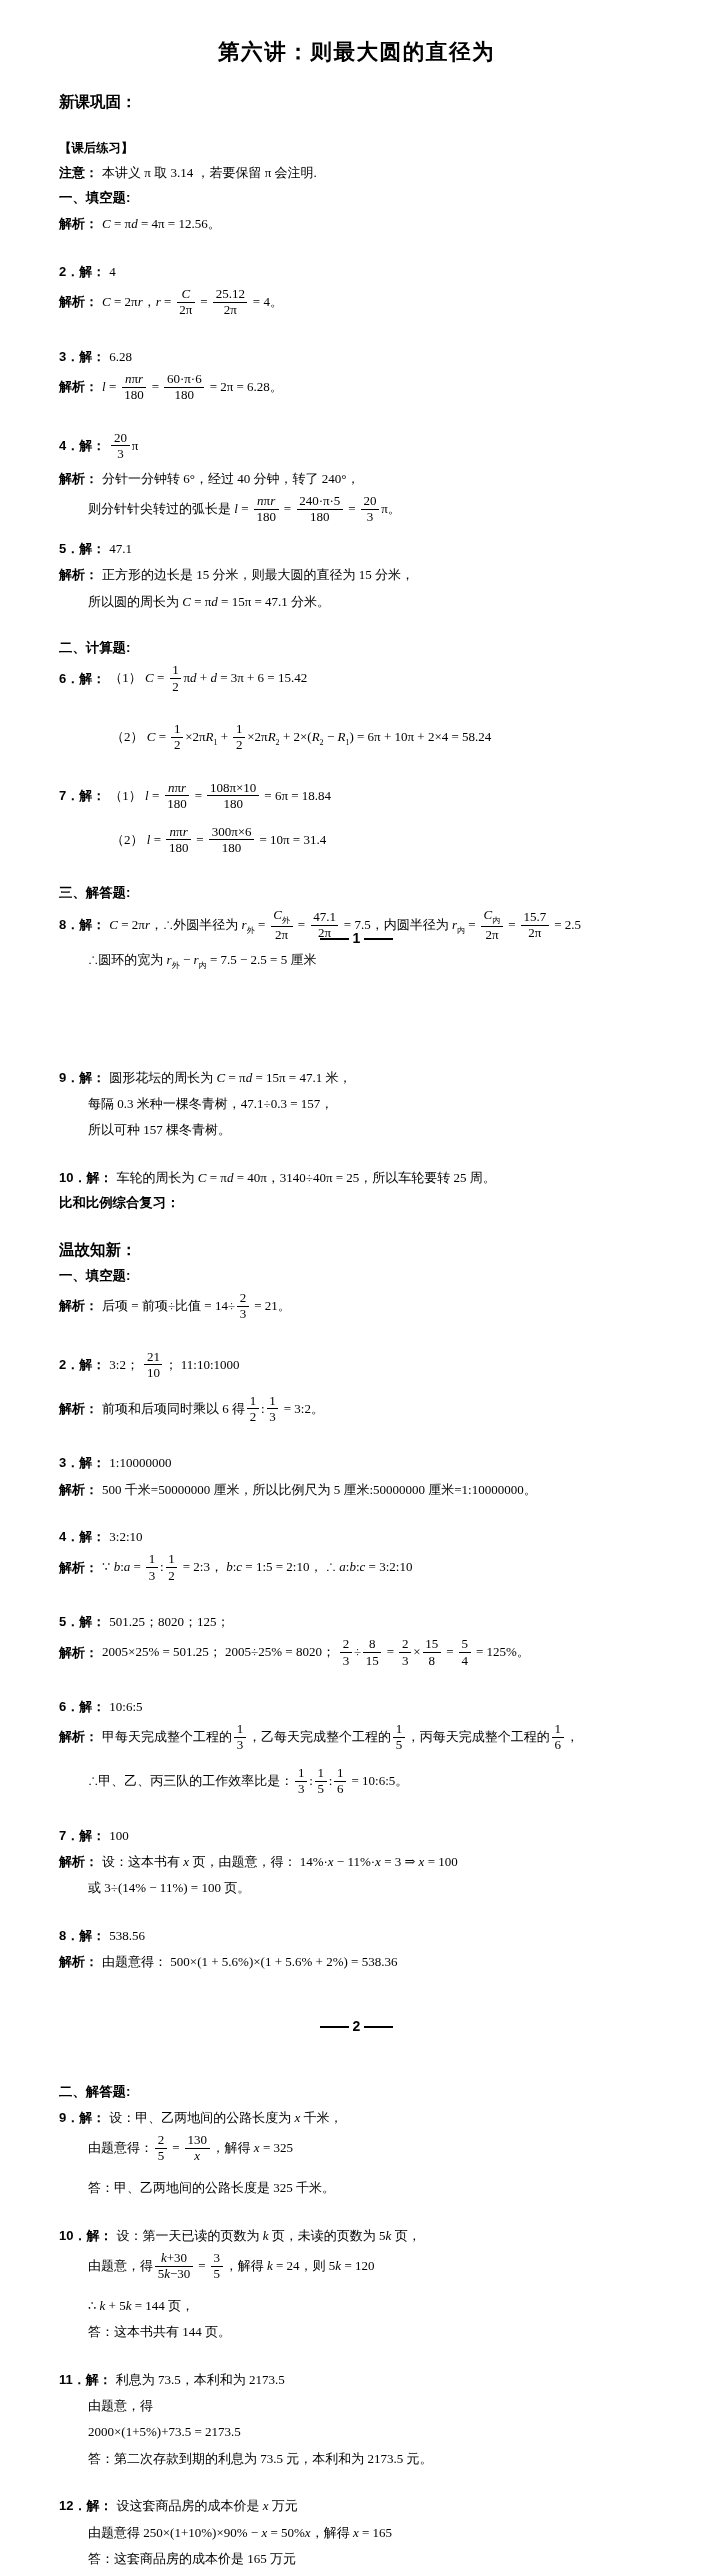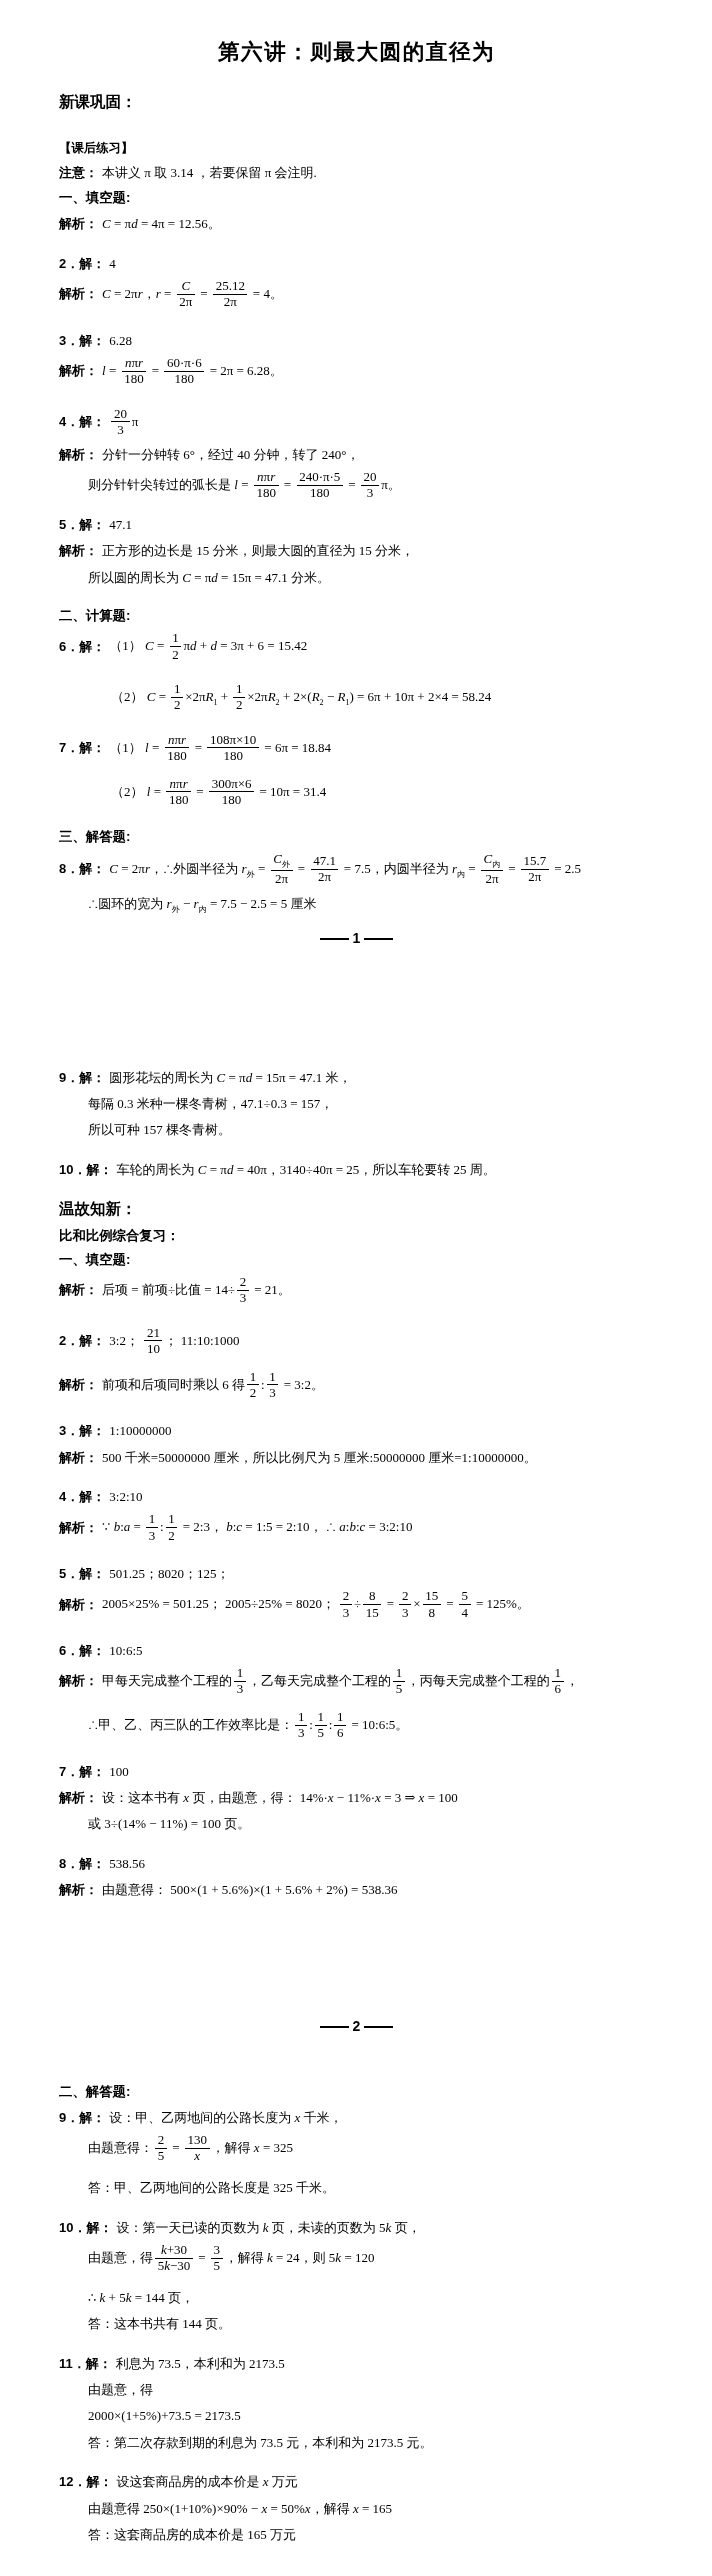--- a/index.html
+++ b/index.html
@@ -6,21 +6,21 @@
   .sheet{
     position:relative;width:713px;height:3026px;background:#ffffff;
     font-family:"Liberation Serif","DejaVu Serif",serif;color:#000;
     overflow:hidden;
   }
   .page{position:absolute;left:59px;width:639px;}
   #page1{top:38px;}
   #page2{top:1061px;}
   #page3{top:2076px;}
   .ln{font-size:13px;line-height:19.6px;margin-top:6.7px;}
-  .ln.g1{margin-top:20px;}
+  .ln.g1{margin-top:28px;}
   .ln.g2{margin-top:13.4px;}
   .ln.in1{padding-left:29px;}
   .ln.in2{padding-left:52px;}
   .c-title{
     font-size:21.6px;font-weight:bold;line-height:29px;text-align:center;
     margin-left:-59px;width:713px;letter-spacing:1.5px;margin-top:0;margin-bottom:25px;
   }
   .c-hb{font-size:12.4px;font-weight:bold;font-family:"Liberation Sans",sans-serif;line-height:16.5px;}
   .c-h1{font-size:15.5px;font-weight:bold;font-family:"Liberation Sans",sans-serif;line-height:20.6px;}
   .c-h2{font-size:13.4px;font-weight:bold;font-family:"Liberation Sans",sans-serif;line-height:17.5px;}
@@ -84,22 +84,22 @@
     <span class="pgnum">1</span>
     <span class="pgline"></span>
   </div>
 
   <div class="page" id="page2">
     <div class="lines">
         <div class="ln"><span class="lb">9．解：</span><span class="mt">圆形花坛的周长为 <i>C</i> = π<i>d</i> = 15π = 47.1 米，</span></div>
         <div class="ln in1"><span class="mt">每隔 0.3 米种一棵冬青树，47.1÷0.3 = 157，</span></div>
         <div class="ln in1"><span class="mt">所以可种 157 棵冬青树。</span></div>
         <div class="ln g1"><span class="lb">10．解：</span><span class="mt">车轮的周长为 <i>C</i> = π<i>d</i> = 40π，3140÷40π = 25，所以车轮要转 25 周。</span></div>
+        <div class="ln c-h2"><span class="tx">比和比例综合复习：</span></div>
         <div class="ln c-h1 g1"><span class="tx">温故知新：</span></div>
-        <div class="ln c-h2"><span class="tx">比和比例综合复习：</span></div>
         <div class="ln c-sec"><span class="tx">一、填空题:</span></div>
         <div class="ln"><span class="lb">解析：</span><span class="mt">后项 = 前项÷比值 = 14÷</span><span class="frac"><span class="fn">2</span><span class="fd">3</span></span><span class="mt"> = 21。</span></div>
         <div class="ln g1"><span class="lb">2．解：</span><span class="mt">3:2； </span><span class="frac"><span class="fn">21</span><span class="fd">10</span></span><span class="mt">；  11:10:1000</span></div>
         <div class="ln g2"><span class="lb">解析：</span><span class="mt">前项和后项同时乘以 6 得</span><span class="frac"><span class="fn">1</span><span class="fd">2</span></span><span class="mt">:</span><span class="frac"><span class="fn">1</span><span class="fd">3</span></span><span class="mt"> = 3:2。</span></div>
         <div class="ln g1"><span class="lb">3．解：</span><span class="mt">1:10000000</span></div>
         <div class="ln"><span class="lb">解析：</span><span class="mt">500 千米=50000000 厘米，所以比例尺为 5 厘米:50000000 厘米=1:10000000。</span></div>
         <div class="ln g1"><span class="lb">4．解：</span><span class="mt">3:2:10</span></div>
         <div class="ln"><span class="lb">解析：</span><span class="mt">∵ <i>b</i>:<i>a</i> = </span><span class="frac"><span class="fn">1</span><span class="fd">3</span></span><span class="mt">:</span><span class="frac"><span class="fn">1</span><span class="fd">2</span></span><span class="mt"> = 2:3， <i>b</i>:<i>c</i> = 1:5 = 2:10， ∴ <i>a</i>:<i>b</i>:<i>c</i> = 3:2:10</span></div>
         <div class="ln g1"><span class="lb">5．解：</span><span class="mt">501.25；8020；125；</span></div>
         <div class="ln"><span class="lb">解析：</span><span class="mt">2005×25% = 501.25； 2005÷25% = 8020； </span><span class="frac"><span class="fn">2</span><span class="fd">3</span></span><span class="mt">÷</span><span class="frac"><span class="fn">8</span><span class="fd">15</span></span><span class="mt"> = </span><span class="frac"><span class="fn">2</span><span class="fd">3</span></span><span class="mt">×</span><span class="frac"><span class="fn">15</span><span class="fd">8</span></span><span class="mt"> = </span><span class="frac"><span class="fn">5</span><span class="fd">4</span></span><span class="mt"> = 125%。</span></div>

